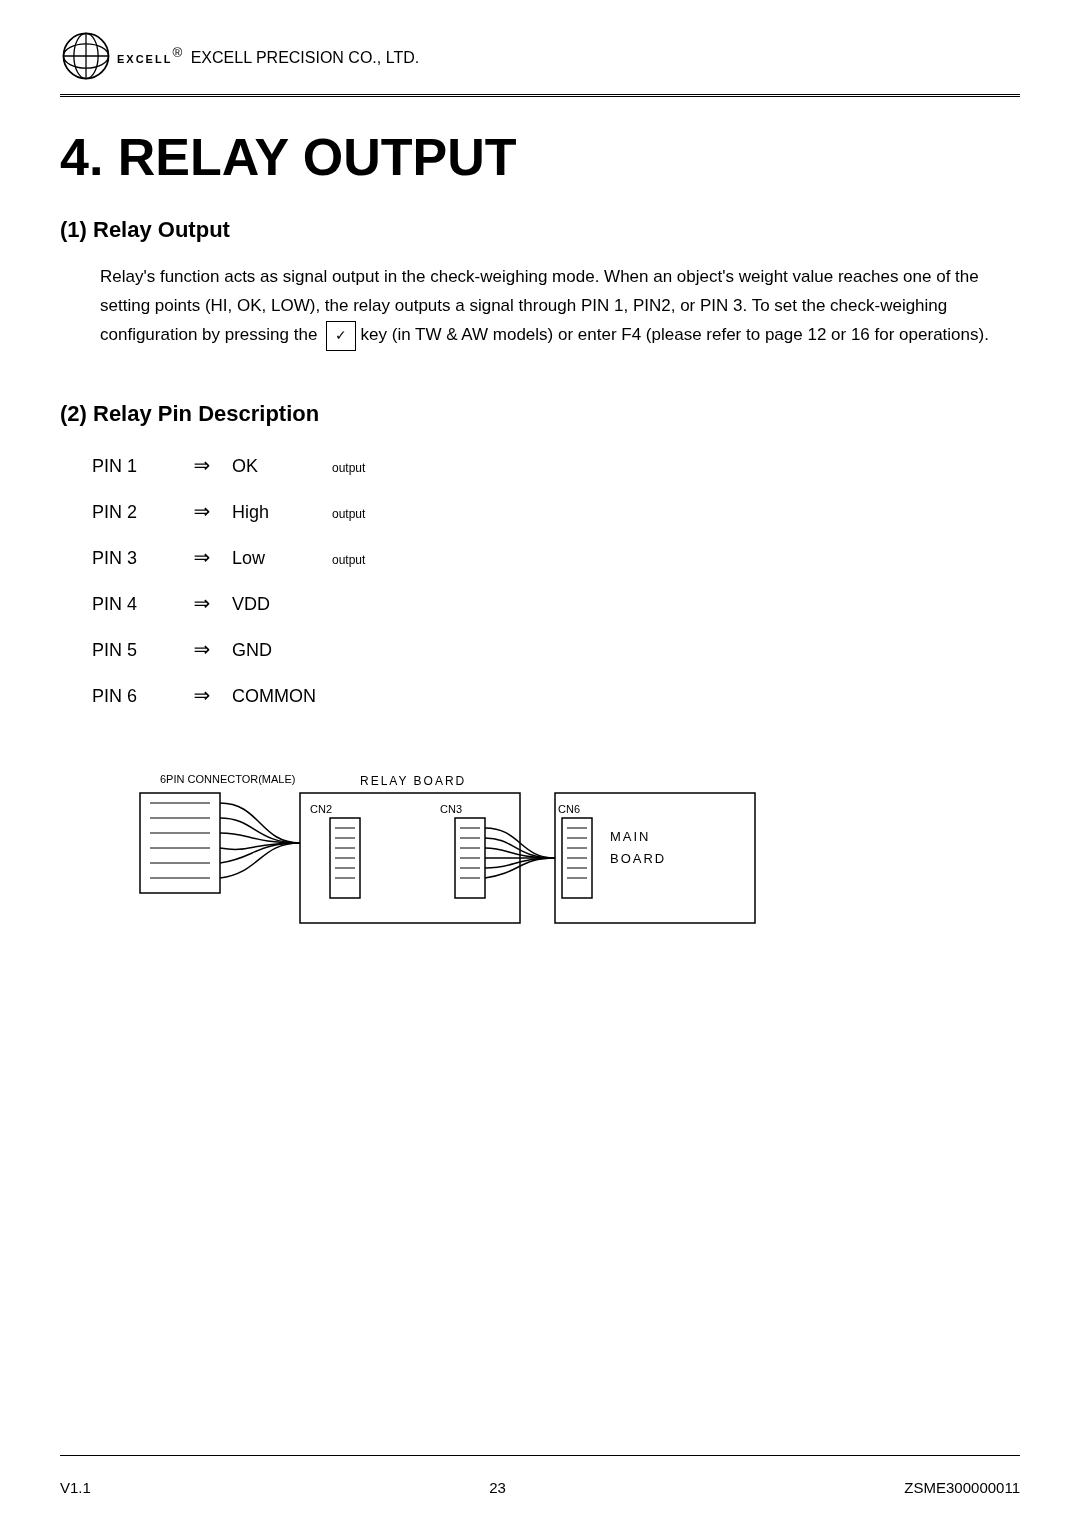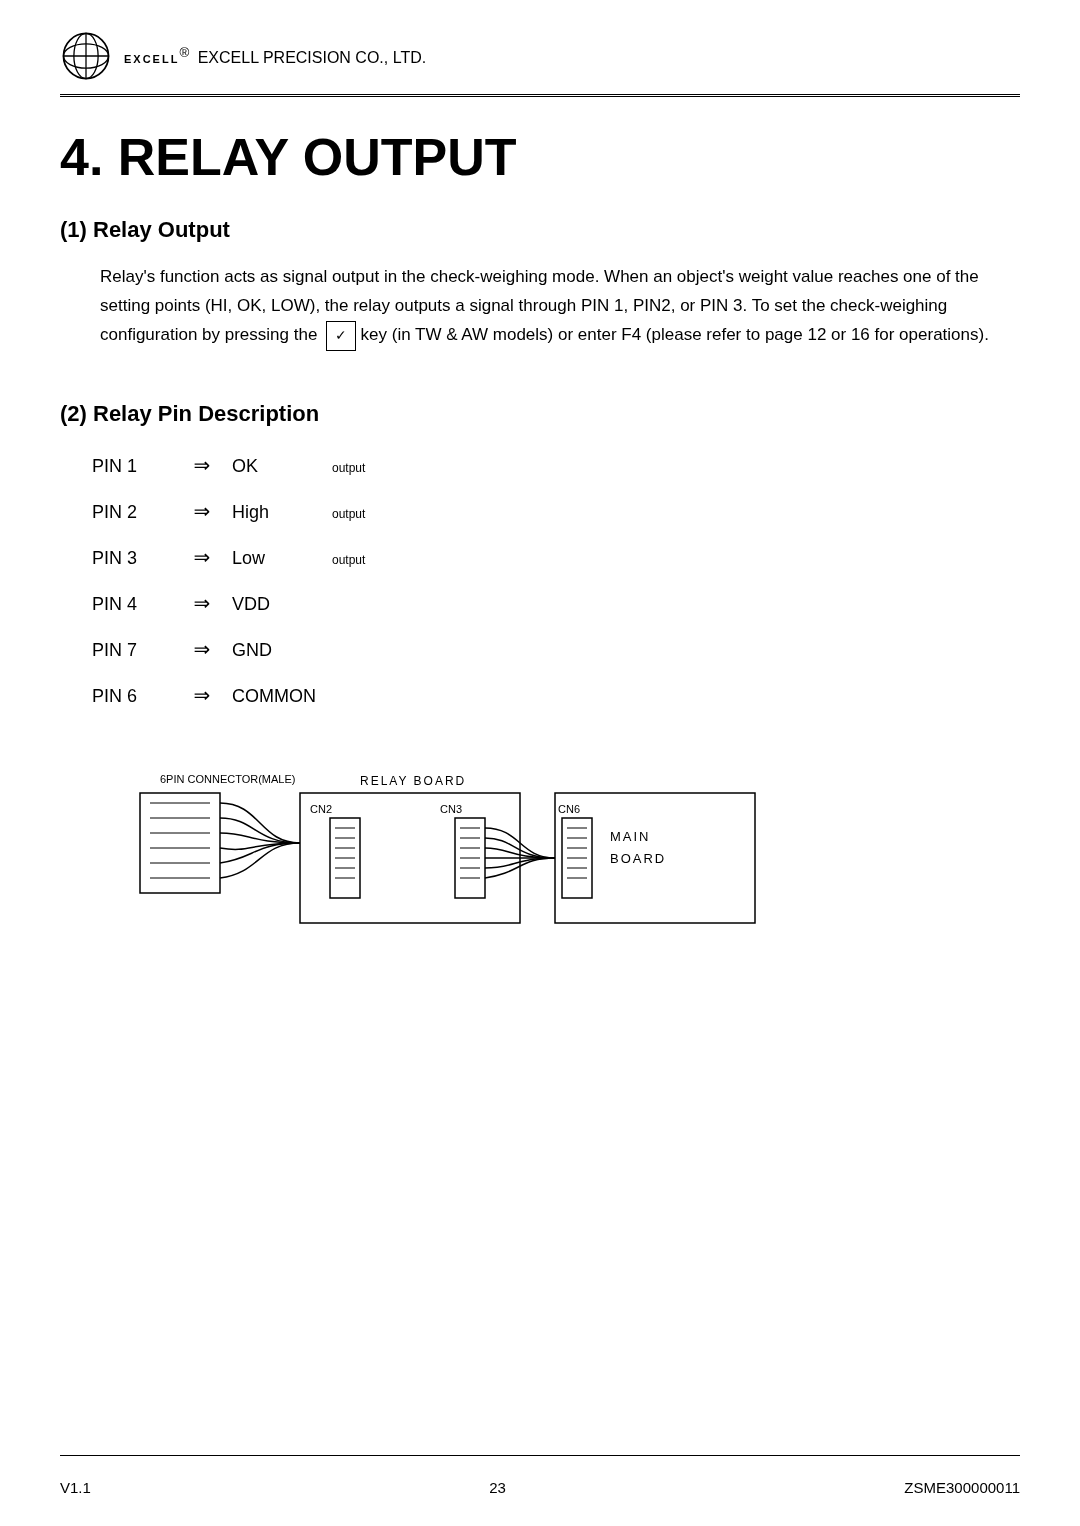--- a/index.html
+++ b/index.html
@@ -29,21 +29,21 @@
       display: flex;
       align-items: center;
       padding-bottom: 12px;
       border-bottom: 3px double #000;
       margin-bottom: 30px;
     }
 
     .logo-container {
       display: flex;
       align-items: center;
-      gap: 12px;
+      gap: 5px;
     }
 
     .logo-icon {
       width: 52px;
       height: 52px;
     }
 
     
     .page-title {
       font-size: 52px;
@@ -231,21 +231,21 @@
       </div>
 
       <div class="pin-row">
         <span class="pin-label">PIN 4</span>
         <span class="pin-arrow">⇒</span>
         <span class="pin-name">VDD</span>
         <span class="pin-desc"></span>
       </div>
 
       <div class="pin-row">
-        <span class="pin-label">PIN 7</span>
+        <span class="pin-label">PIN 5</span>
         <span class="pin-arrow">⇒</span>
         <span class="pin-name">GND</span>
         <span class="pin-desc"></span>
       </div>
 
       <div class="pin-row">
         <span class="pin-label">PIN 6</span>
         <span class="pin-arrow">⇒</span>
         <span class="pin-name" style="width:160px;">COMMON</span>
         <span class="pin-desc"></span>

